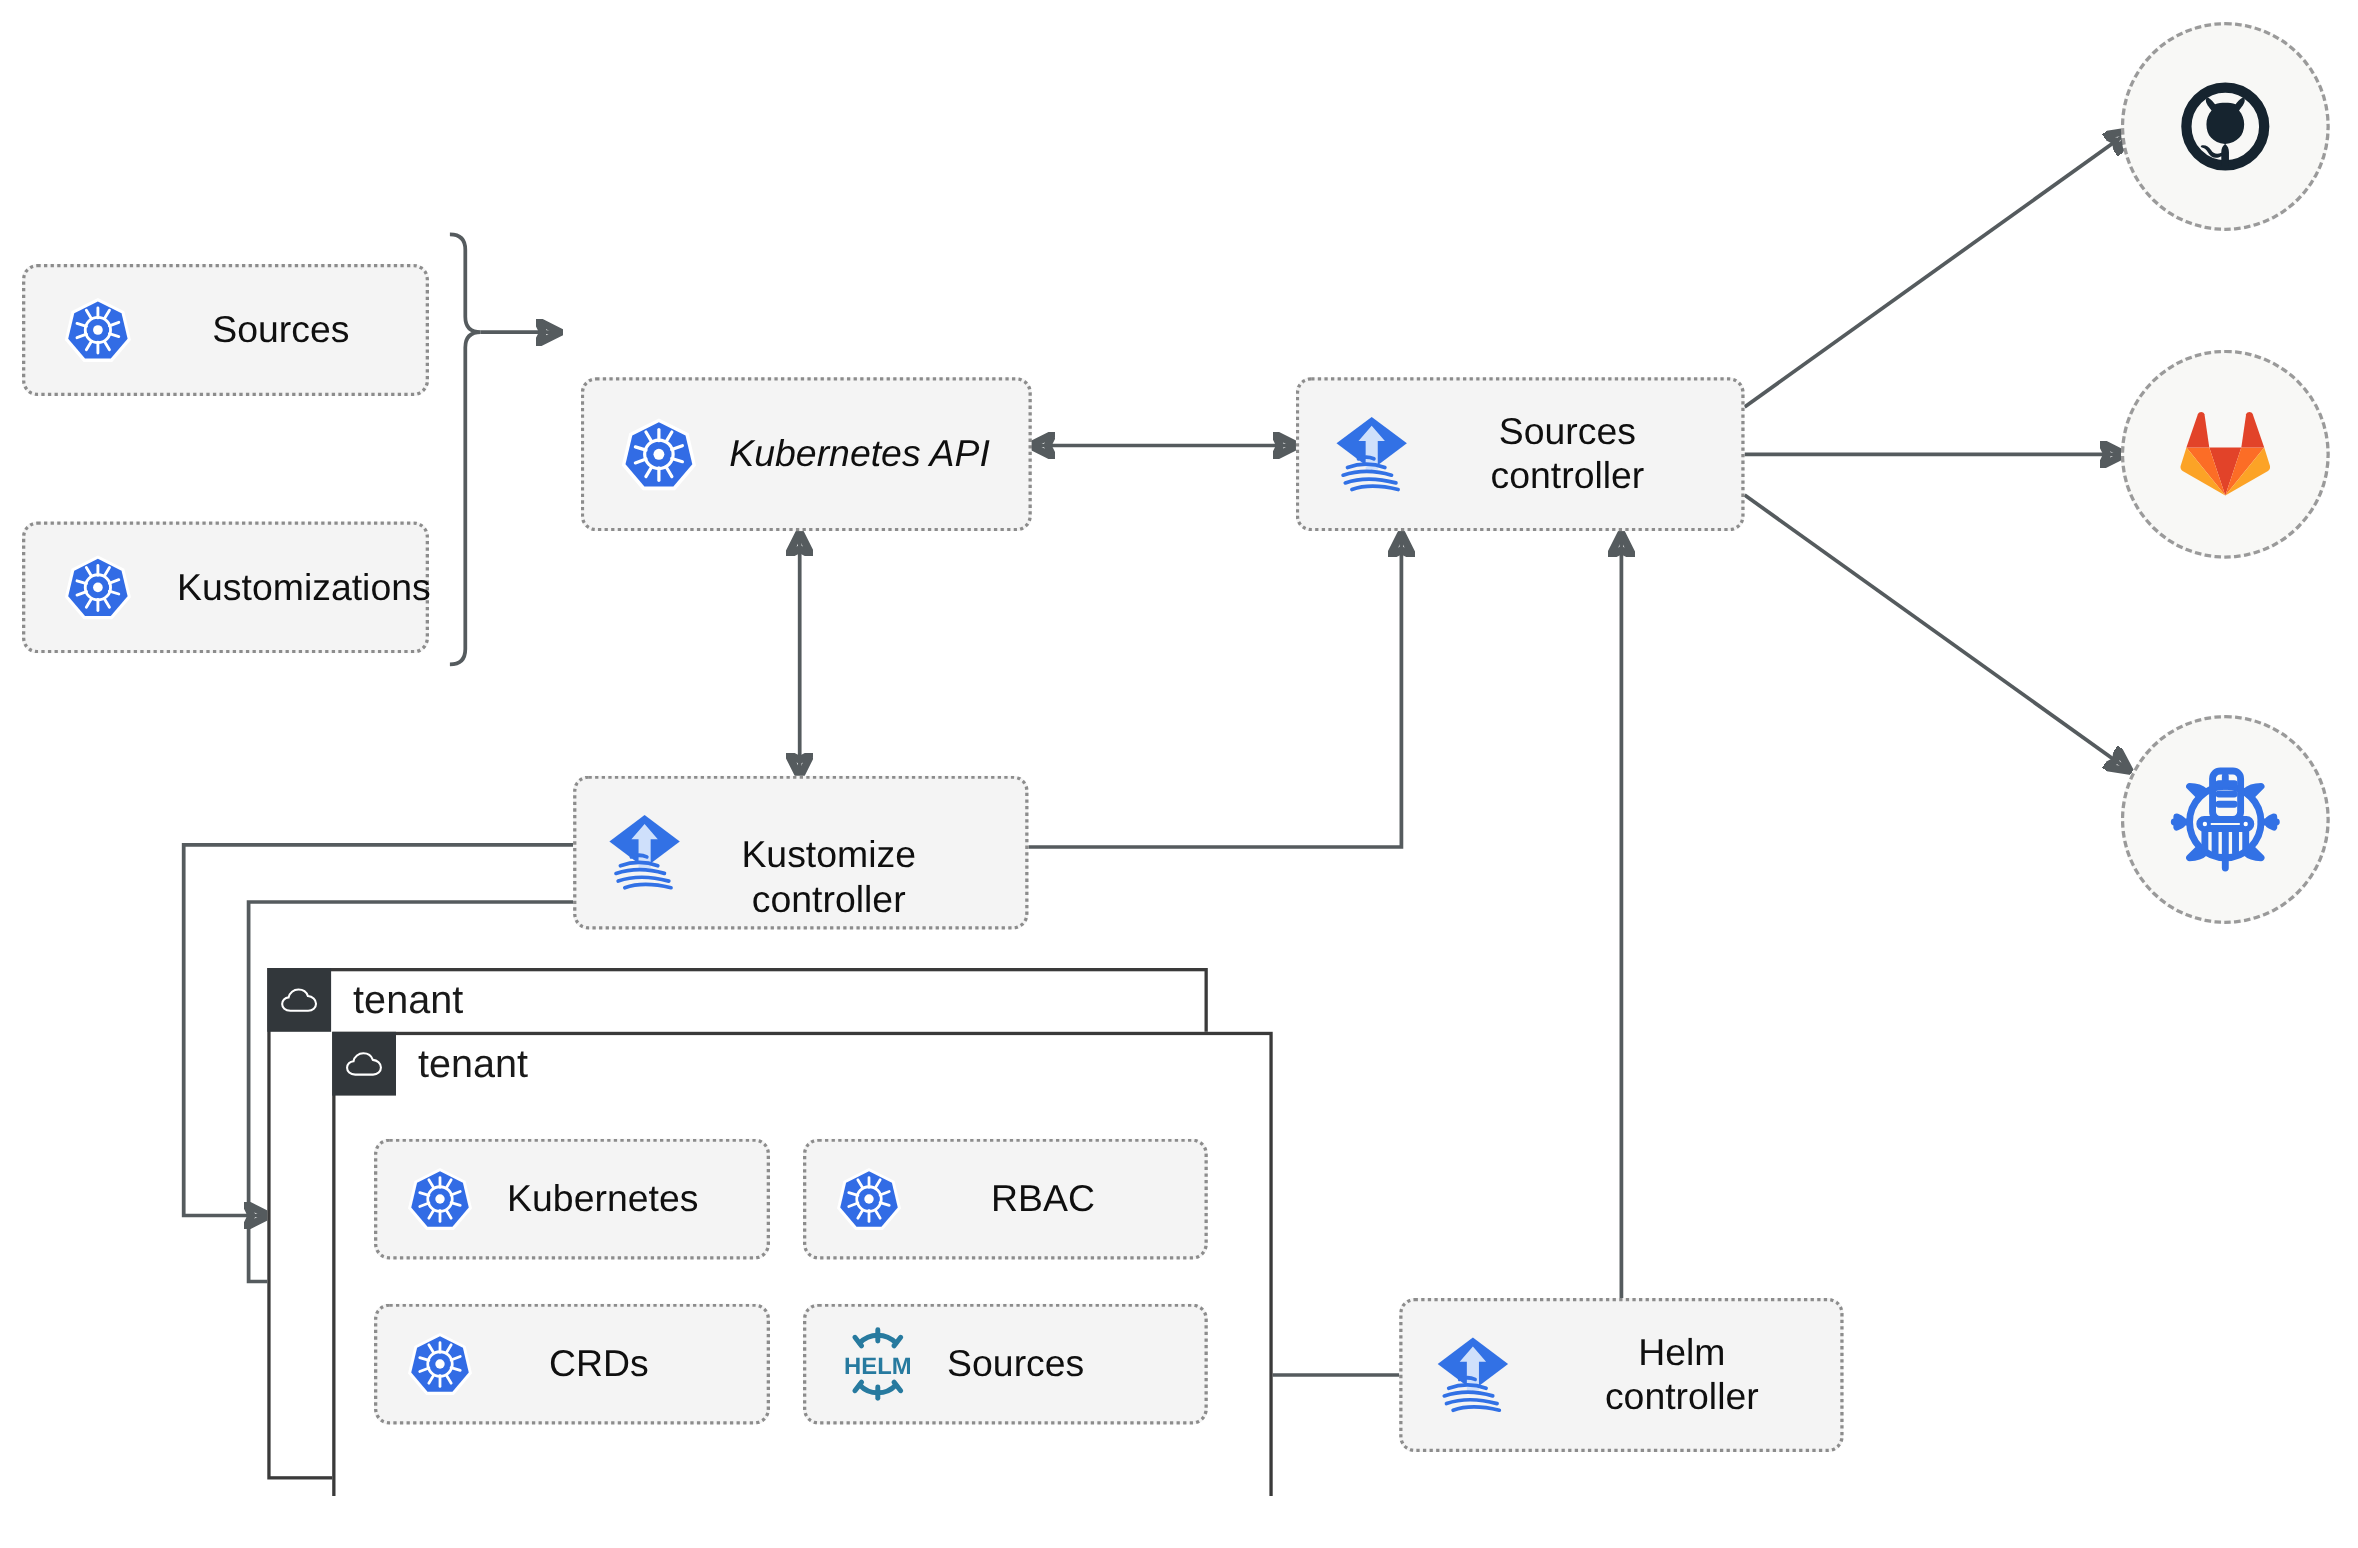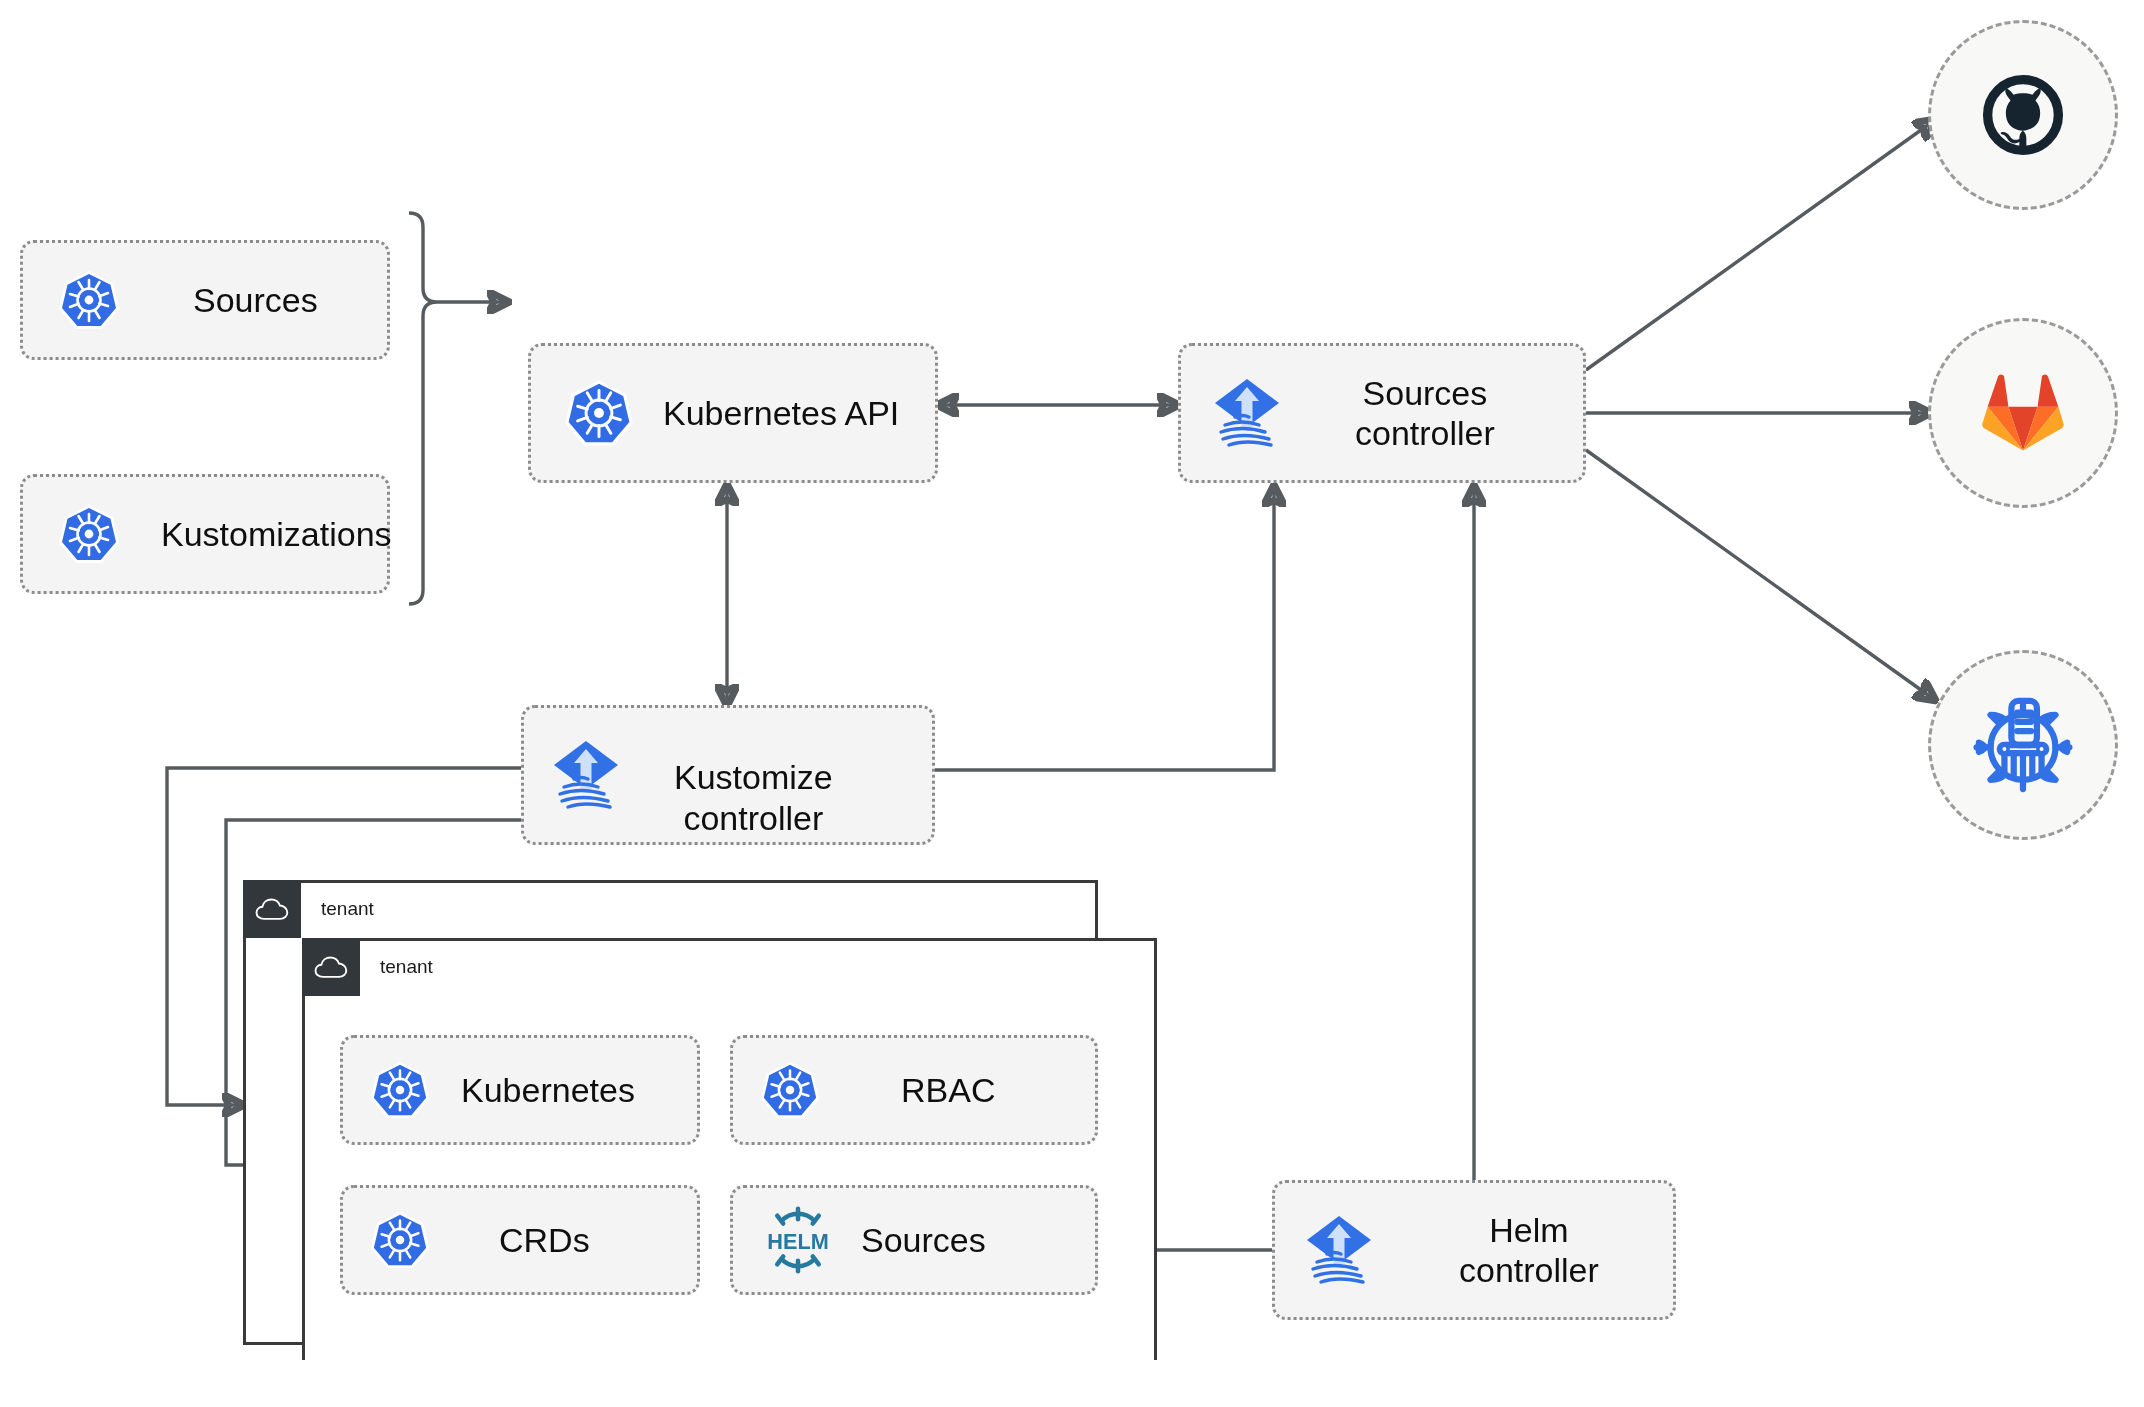--- a/index.html
+++ b/index.html
@@ -12,21 +12,21 @@
   .node .lbl{color:#0f0f0f;font-size:34px;line-height:1.18;white-space:pre-line;}
   .node .ico{flex:0 0 auto;display:flex;align-items:center;justify-content:center;}
 
   .circ{position:absolute;box-sizing:border-box;border:3px dashed #9a9a9a;
         border-radius:50%;background:#f8f8f6;display:flex;align-items:center;justify-content:center;}
 
   .tenant{position:absolute;box-sizing:border-box;background:#ffffff;
           border:3px solid #3a3a3a;}
   .tenant .tbar{position:absolute;left:-3px;top:-3px;height:58px;display:flex;align-items:center;}
   .tenant .tchip{width:58px;height:58px;background:#32373b;display:flex;align-items:center;justify-content:center;}
-  .tenant .tname{margin-left:20px;font-size:19px;color:#1a1a1a;}
+  .tenant .tname{margin-left:20px;font-size:36px;color:#1a1a1a;}
 
   svg.edges{position:absolute;left:0;top:0;width:2144px;height:1407px;pointer-events:none;}
   svg.edges path,svg.edges line{fill:none;stroke:#555b5e;stroke-width:3.4;}
 </style>
 </head>
 <body>
 
 <div id="stage">
 
   <svg class="edges" viewBox="0 0 2144 1407">
@@ -130,21 +130,21 @@
             <line x1="38" y1="21.5" x2="42.5" y2="14"></line>
           <line x1="42.5" y1="50" x2="38" y2="42.5"></line>
             <line x1="26" y1="21.5" x2="21.5" y2="14"></line>
         </g>
         <circle cx="32" cy="32" r="4.4" fill="#ffffff"></circle>
       </svg>
     </span>
     <span class="lbl" style="margin-left:40px;">Kustomizations</span>
   </div>
 
-  <div class="node" style="left:528px;top:343px;width:410px;height:140px;padding-left:32px;">
+  <div class="node" style="left:528px;top:343px;width:410px;height:140px;padding-left:32px;font-style:italic;">
     <span class="ico">
       <svg width="72" height="72" viewBox="0 0 64 64">
         <path d="M32 3 L56 15 L62 41 L45 61 L19 61 L2 41 L8 15 Z" fill="#ffffff"></path>
         <path d="M32 6 L53.5 16.8 L59 40 L43.7 58 L20.3 58 L5 40 L10.5 16.8 Z" fill="#326ce5"></path>
         <g stroke="#ffffff" stroke-width="2.6" fill="none" stroke-linecap="round">
           <circle cx="32" cy="32" r="11.5"></circle>
           <line x1="32" y1="12" x2="32" y2="21"></line>
             <line x1="32" y1="43" x2="32" y2="53"></line>
           <line x1="13" y1="26" x2="21.6" y2="28.6"></line>
             <line x1="42.4" y1="35.4" x2="51" y2="38"></line>

